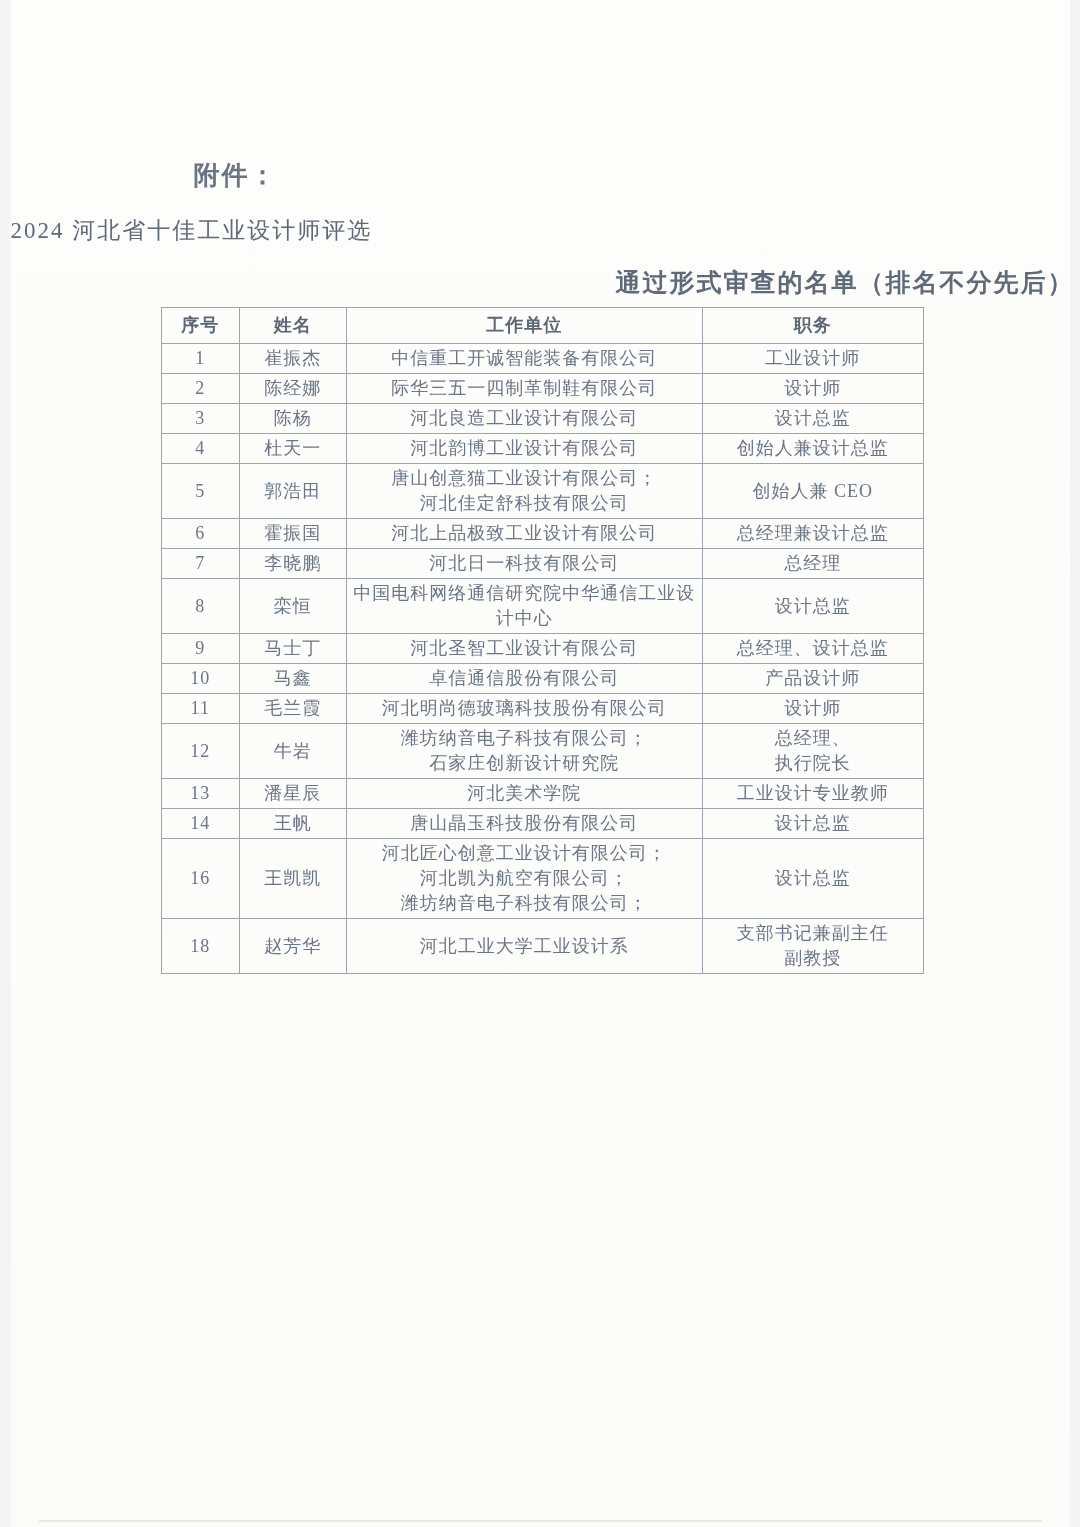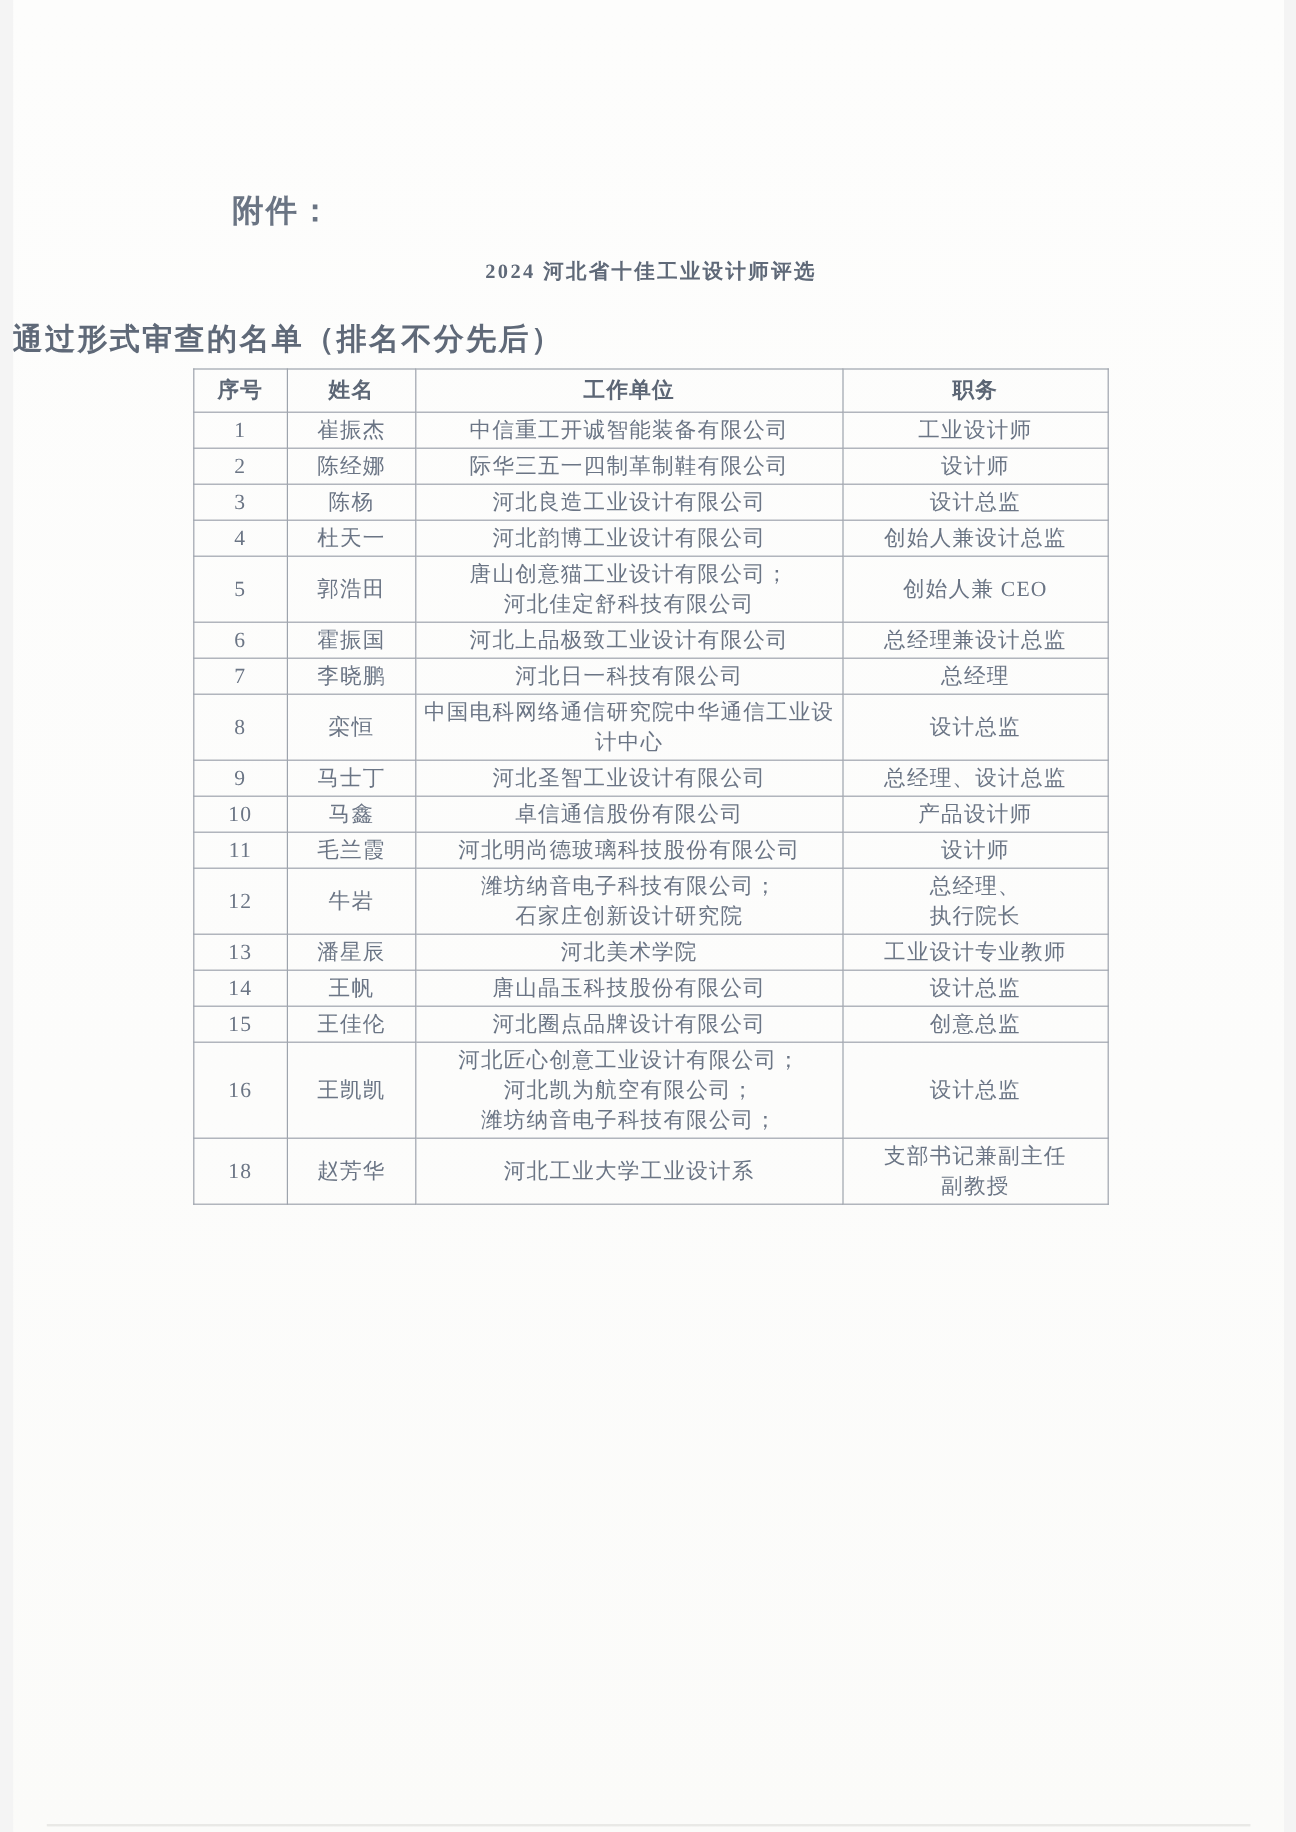--- a/index.html
+++ b/index.html
@@ -25,33 +25,33 @@
     font-weight: bold;
     letter-spacing: 2px;
     color: #6a7483;
   }
   .title {
     position: absolute;
     left: 0;
     top: 215px;
     width: 1064px;
     margin: 0;
-    text-align: center;
-    font-size: 17px;
-    font-weight: bold;
+    text-align: left;
+    font-size: 23px;
+    font-weight: normal;
     letter-spacing: 2px;
     color: #5f6978;
   }
   .subtitle {
     position: absolute;
     left: 0;
     top: 266px;
     width: 1064px;
     margin: 0;
-    text-align: left;
+    text-align: right;
     font-size: 25px;
     font-weight: bold;
     letter-spacing: 2px;
     color: #5f6978;
   }
   table.roster {
     position: absolute;
     left: 150px;
     top: 307px;
     width: 763px;
@@ -199,26 +199,20 @@
     <td class="col-org">河北美术学院</td>
     <td class="col-pos">工业设计专业教师</td>
   </tr>
         <tr>
     <td class="col-no">14</td>
     <td class="col-name">王帆</td>
     <td class="col-org">唐山晶玉科技股份有限公司</td>
     <td class="col-pos">设计总监</td>
   </tr>
         <tr>
-    <td class="col-no">15</td>
-    <td class="col-name">王佳伦</td>
-    <td class="col-org">河北圈点品牌设计有限公司</td>
-    <td class="col-pos">创意总监</td>
-  </tr>
-        <tr>
     <td class="col-no">16</td>
     <td class="col-name">王凯凯</td>
     <td class="col-org">河北匠心创意工业设计有限公司；
 河北凯为航空有限公司；
 潍坊纳音电子科技有限公司；</td>
     <td class="col-pos">设计总监</td>
   </tr>
         <tr>
     <td class="col-no">18</td>
     <td class="col-name">赵芳华</td>

